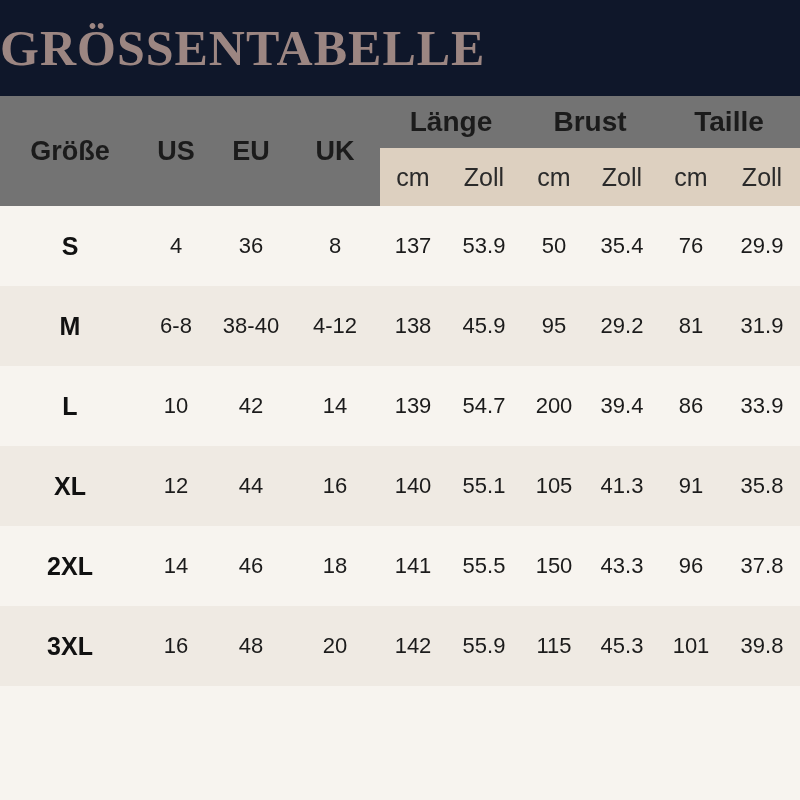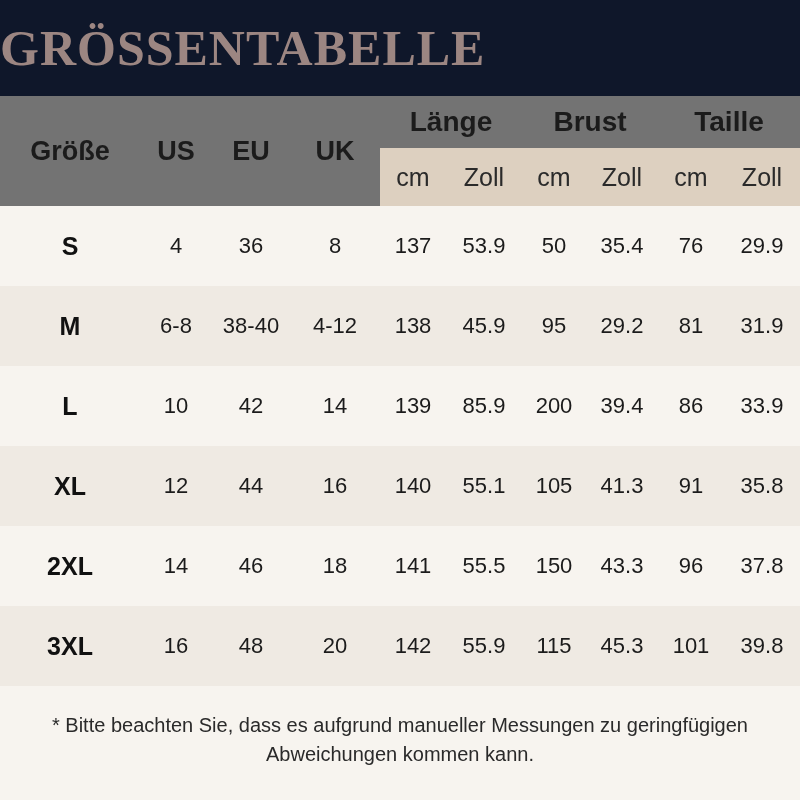--- a/index.html
+++ b/index.html
@@ -179,21 +179,21 @@
         <td class="val-cell">29.2</td>
         <td class="val-cell">81</td>
         <td class="val-cell">31.9</td>
       </tr>
       <tr class="odd">
         <td class="size-cell">L</td>
         <td class="val-cell">10</td>
         <td class="val-cell">42</td>
         <td class="val-cell">14</td>
         <td class="val-cell">139</td>
-        <td class="val-cell">85.9</td>
+        <td class="val-cell">54.7</td>
         <td class="val-cell">200</td>
         <td class="val-cell">39.4</td>
         <td class="val-cell">86</td>
         <td class="val-cell">33.9</td>
       </tr>
       <tr class="even">
         <td class="size-cell">XL</td>
         <td class="val-cell">12</td>
         <td class="val-cell">44</td>
         <td class="val-cell">16</td>
@@ -224,17 +224,14 @@
         <td class="val-cell">142</td>
         <td class="val-cell">55.9</td>
         <td class="val-cell">115</td>
         <td class="val-cell">45.3</td>
         <td class="val-cell">101</td>
         <td class="val-cell">39.8</td>
       </tr>
     </tbody>
   </table>
 
-  <div class="note">
-    <div class="note-text">* Bitte beachten Sie, dass es aufgrund manueller Messungen zu geringfügigen Abweichungen kommen kann.</div>
-  </div>
 
 </div>
 
 </body></html>

